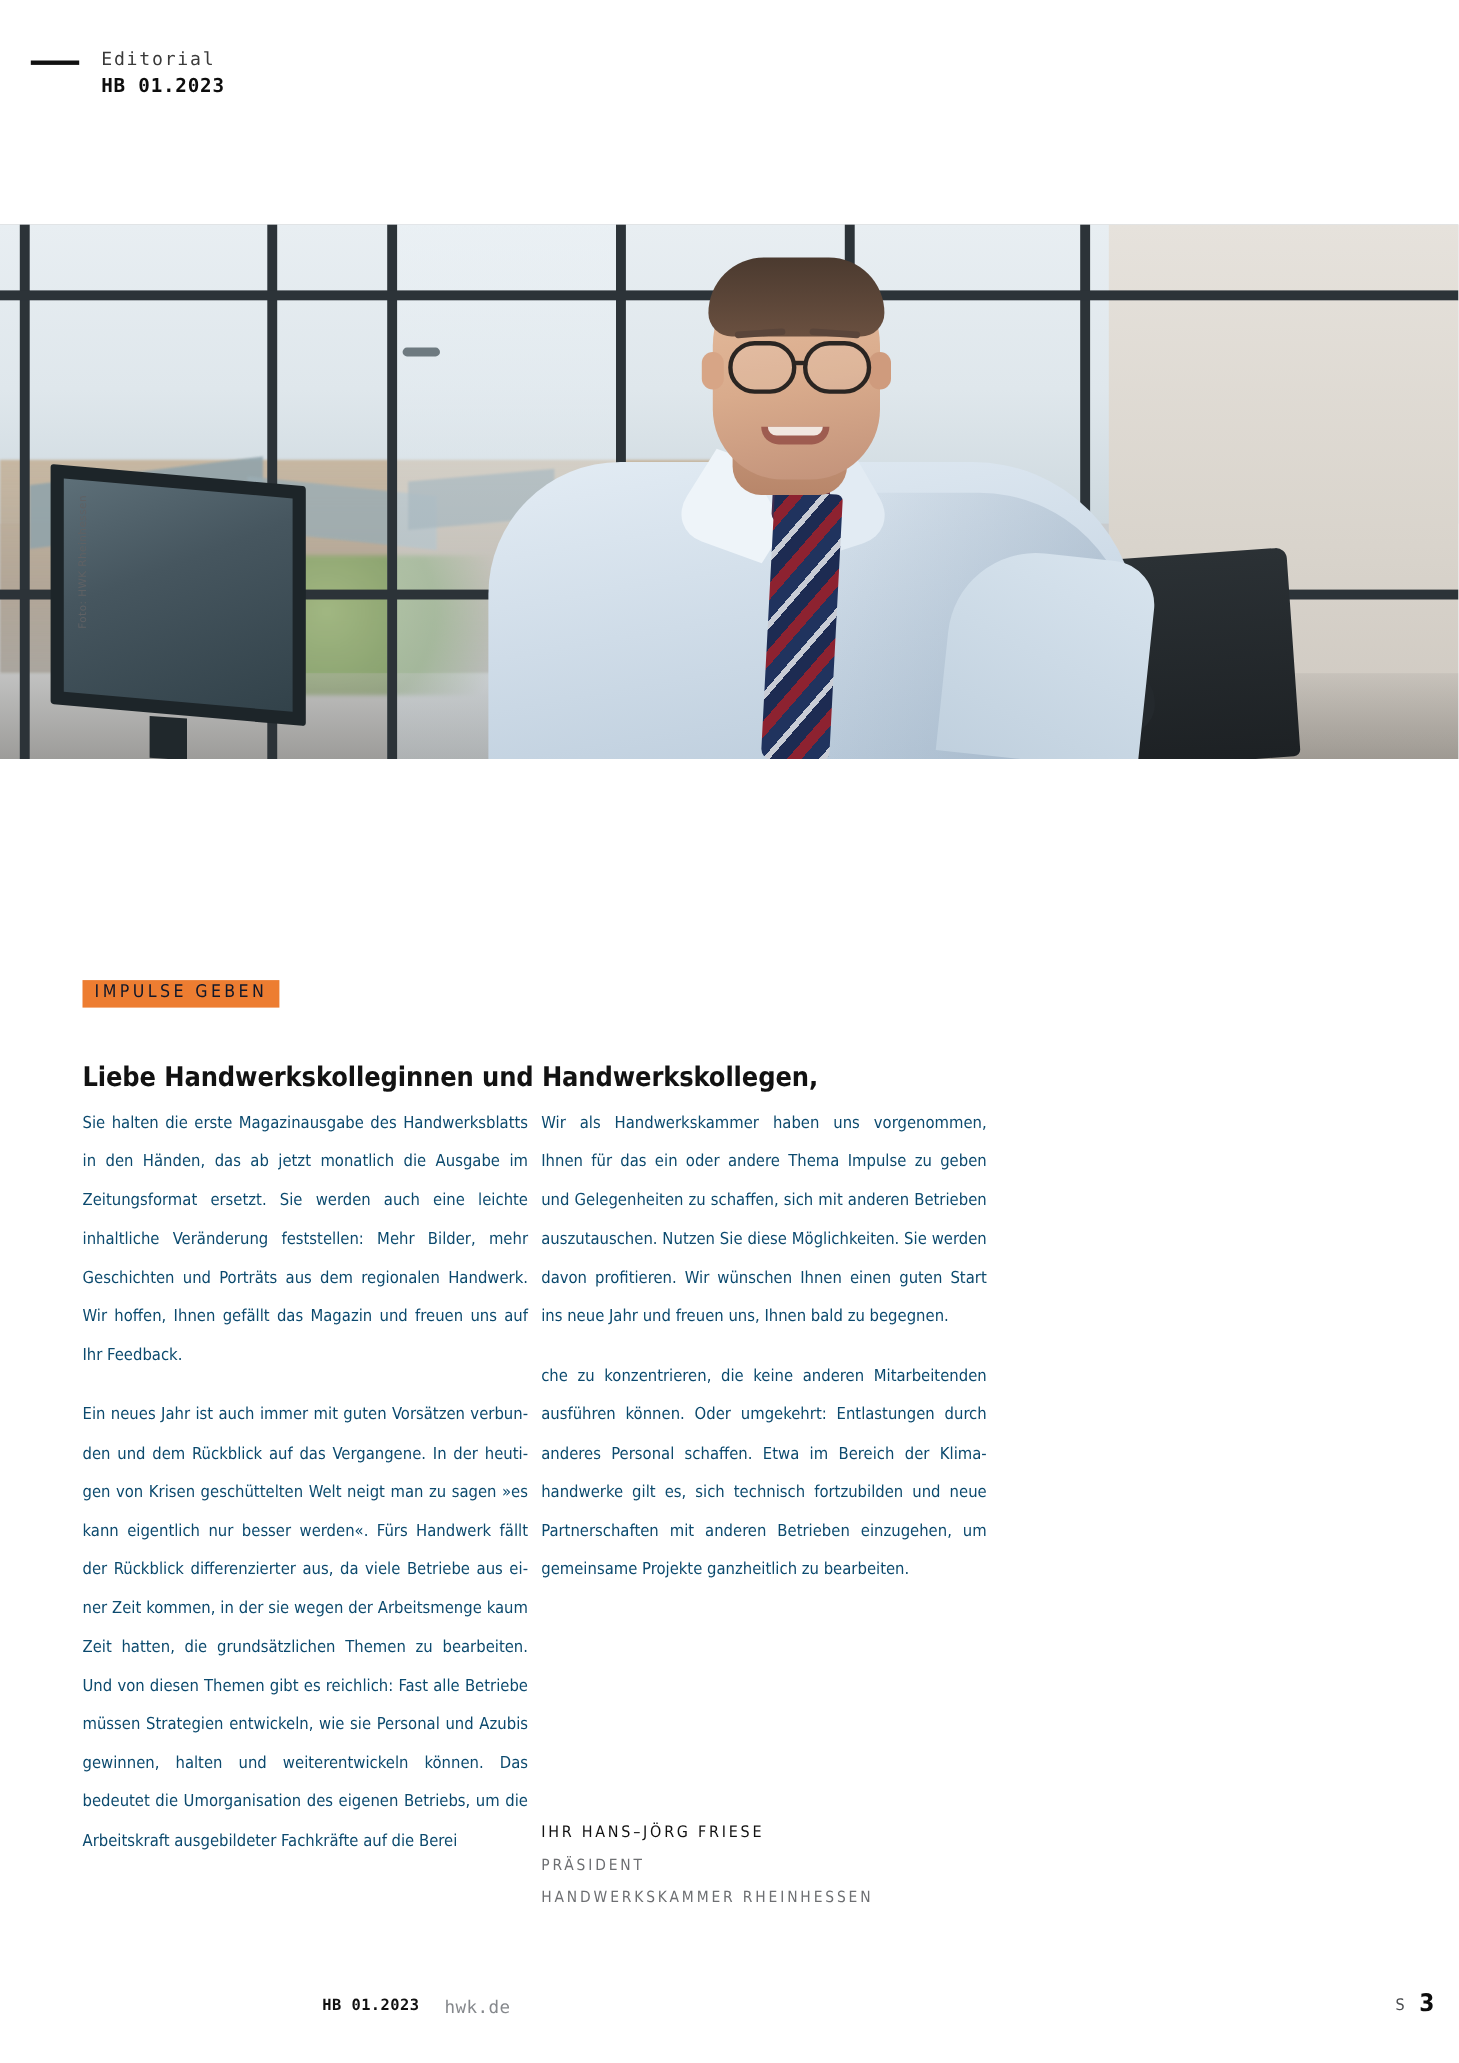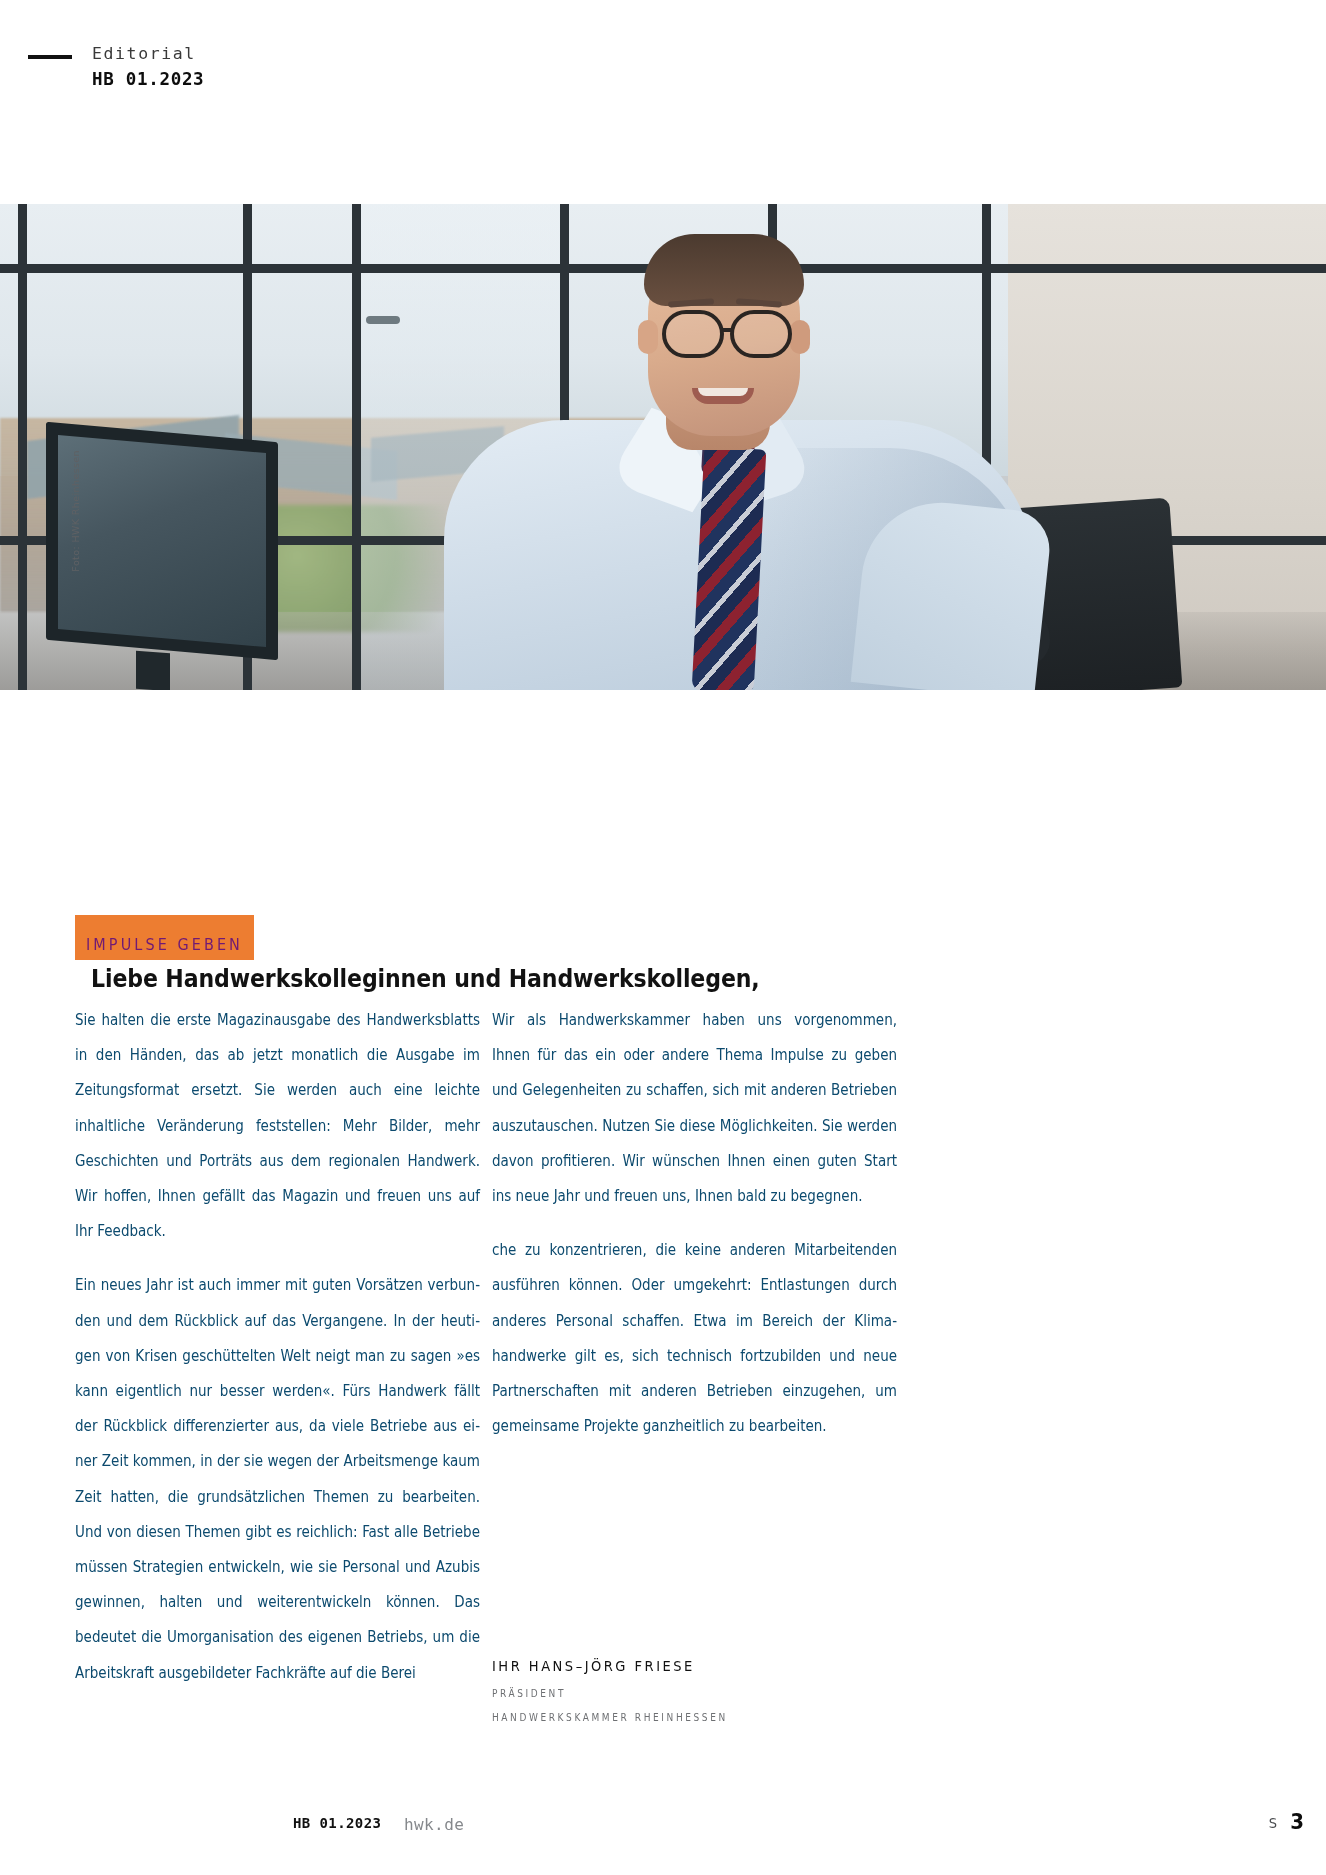--- a/index.html
+++ b/index.html
@@ -248,33 +248,32 @@
     transform: rotate(180deg);
     white-space: nowrap;
   }
 
   
   .kicker-badge {
     position: absolute;
     left: 75px;
     top: 891px;
     background: #ed7d31;
-    color: #701a75;
+    color: #0f172a;
     font-size: 16px;
     letter-spacing: 3.1px;
-    padding: 22px 11px 7px 11px;
+    padding: 2px 11px 7px 11px;
     font-weight: 400;
     line-height: 1;
-    margin-top: 24px;
   }
 
   
   .editorial-headline {
     position: absolute;
-    left: 91px;
+    left: 75px;
     top: 964px;
     font-size: 24.5px;
     font-weight: 700;
     letter-spacing: -0.1px;
     color: #121212;
     white-space: nowrap;
   }
 
   
   .columns {
@@ -311,21 +310,21 @@
   }
   .sig-name {
     font-size: 14.5px;
     font-weight: 400;
     letter-spacing: 2.5px;
     color: #111111;
     margin-bottom: 14px;
   }
   .sig-role,
   .sig-org {
-    font-size: 10px;
+    font-size: 14px;
     letter-spacing: 2.6px;
     color: #6d6f72;
     margin-bottom: 13px;
   }
   .sig-org { margin-bottom: 0; }
 
   
   .page-footer {
     position: absolute;
     left: 0;

